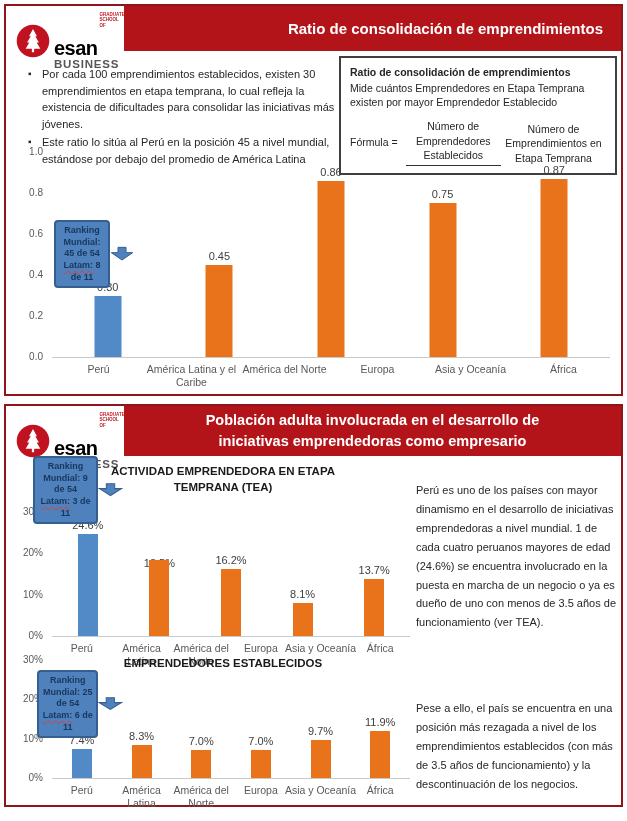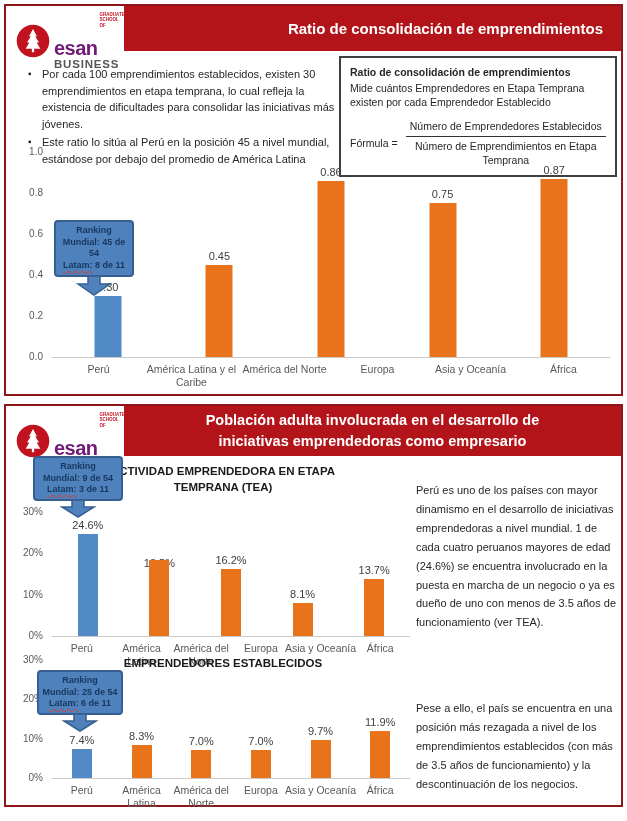--- a/index.html
+++ b/index.html
@@ -18,38 +18,38 @@
   .band {
     position:absolute; left:118px; right:0; top:0; background:#b31419; color:#fff;
     display:flex; flex-direction:column; justify-content:center;
     font-weight:bold;
   }
   .band-top { height:45px; align-items:flex-end; padding-right:18px; font-size:15px; box-sizing:border-box; }
   .band-bottom { height:50px; align-items:center; text-align:center; font-size:14.5px; line-height:1.45; }
   .logo { position:absolute; left:10px; top:6px; display:flex; align-items:center; gap:4px; }
   .logo-mark { width:34px; height:34px; }
   .logo-row { display:flex; align-items:flex-start; gap:2px; }
-  .logo-esan { color:#701a75; font-weight:bold; font-size:20px; line-height:0.85; letter-spacing:-0.5px;margin-top:28px; }
+  .logo-esan { color:#000000; font-weight:bold; font-size:20px; line-height:0.85; letter-spacing:-0.5px;margin-top:28px; }
   .logo-tag { color:#c0131f; font-size:4.5px; font-weight:bold; width:26px; line-height:1.2; }
   .logo-business { color:#55565a; font-size:11.5px; font-weight:bold; letter-spacing:0.8px; margin-top:1px; }
 
   
   .bullets { position:absolute; left:22px; top:60px; width:318px; margin:0; padding:0; list-style:none;
              font-size:11px; line-height:1.5; color:#262626; }
   .bullets li { padding-left:14px; position:relative; margin-bottom:2px; }
   .bullets li::before { content:"▪"; position:absolute; left:0; top:0; font-size:10px; color:#262626; }
 
   
   .formula-box {
     position:absolute; right:4px; top:50px; width:278px; box-sizing:border-box;
     border:2px solid #3f3f3f; background:#fff; padding:7px 9px; font-size:10.5px; line-height:1.4;
   }
   .formula-title { font-weight:bold; margin-bottom:1px; }
   .formula-row { display:flex; align-items:center; margin-top:9px; gap:8px; }
-  .fraction { display:flex; flex-direction:column; align-items:center; flex:1; text-align:center; }
+  .fraction { display:flex; flex-direction:row; align-items:center; flex:1; text-align:center; }
   .fraction .num { padding:0 4px 2px 4px; border-bottom:1px solid #333; }
   .fraction .den { padding-top:2px; }
 
   
   .chart { position:absolute; display:flex; }
   .yaxis { position:relative; width:40px; flex:none; }
   .ytick { position:absolute; right:9px; font-size:10px; color:#595959; line-height:14px; white-space:nowrap;text-align:right; }
   .cmain { flex:1; display:flex; flex-direction:column; }
   .bars-row { display:flex; border-bottom:1px solid #c9c9c9; }
   .slot { flex:1; position:relative; }
@@ -58,21 +58,21 @@
   .labels-row { display:flex; height:32px; }
   .xlabel { flex:1; position:relative; }
   .xlabel span { position:absolute; top:5px; left:50%; transform:translateX(-50%);
                  font-size:10.5px; color:#595959; white-space:pre; text-align:center; line-height:1.25; }
 
   
   .chart-title { position:absolute; left:72px; width:290px; text-align:center; font-weight:bold;
                  font-size:11.5px; line-height:1.4; color:#1a1a1a; }
 
   
-  .callout { position:absolute; display:flex; flex-direction:column; align-items:center; z-index:5; }
+  .callout { position:absolute; display:flex; flex-direction:row; align-items:center; z-index:5; }
   .callout-box {
     width:100%; box-sizing:border-box; background:#4f81bd; border:2px solid #365f91; border-radius:4px;
     color:#17375e; font-size:9px; font-weight:bold; text-align:center; line-height:1.3; padding:3px 2px;
   }
   .callout-arrow { margin-top:-1px; }
   .wavy { text-decoration:underline wavy #e03c31 1px; text-underline-offset:2px; }
 
   
   .para { position:absolute; left:410px; width:206px; font-size:11px; line-height:1.72; color:#262626; }
 </style>
@@ -99,21 +99,21 @@
       </div>
     </div>
 
     <ul class="bullets">
       <li>Por cada 100 emprendimientos establecidos, existen 30 emprendimientos en etapa temprana, lo cual refleja la existencia de dificultades para consolidar las iniciativas más jóvenes.</li>
       <li>Este ratio lo sitúa al Perú en la posición 45 a nivel mundial, estándose por debajo del promedio de América Latina</li>
     </ul>
 
     <div class="formula-box">
       <div class="formula-title">Ratio de consolidación de emprendimientos</div>
-      <div>Mide cuántos Emprendedores en Etapa Temprana existen por cada Emprendedor Establecido</div>
+      <div>Mide cuántos Emprendedores en Etapa Temprana existen por mayor Emprendedor Establecido</div>
       <div class="formula-row">
         <span>Fórmula =</span>
         <span class="fraction">
           <span class="num">Número de Emprendedores Establecidos</span>
           <span class="den">Número de Emprendimientos en Etapa Temprana</span>
         </span>
       </div>
     </div>
 
     <div class="chart" style="left:6px; top:146px; width:598px;">

